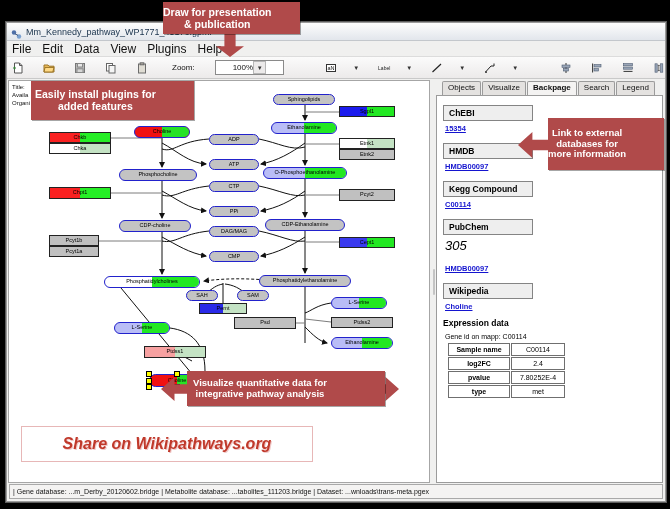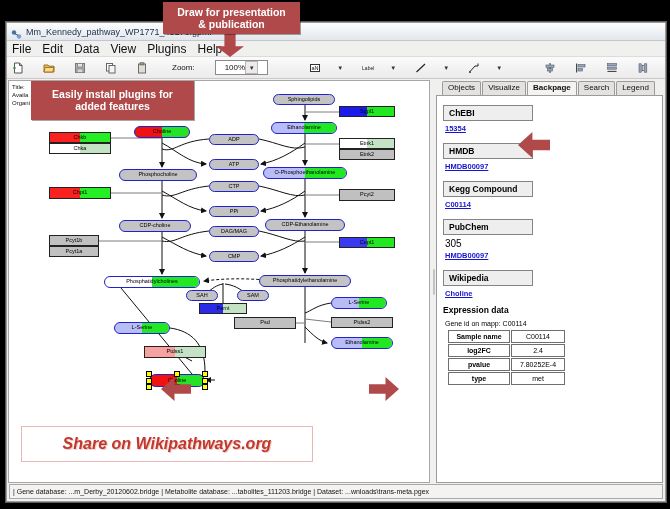--- a/index.html
+++ b/index.html
@@ -19,21 +19,21 @@
            padding:0 3px;gap:7px;flex:0 0 auto;}
   .menubar span{font-size:12px;color:#111;padding:0 2px;cursor:default;}
 
   .toolbar{height:21px;background:linear-gradient(#fbfbfb,#eceaea);border-bottom:1px solid #c9c9c9;
            display:flex;align-items:center;padding:0 4px;gap:17px;flex:0 0 auto;}
   .tb{width:15px;height:15px;display:flex;align-items:center;justify-content:center;border:1px solid transparent;border-radius:2px;}
   .tb svg{display:block;}
   .tbsep{width:1px;height:13px;background:#cfcfcf;margin:0 3px;}
   .zoomlbl{font-size:8px;color:#111;margin:0 3px 0 6px;}
   .combo{height:13px;border:1px solid #8a8a8a;background:#fff;display:flex;align-items:center;
-         font-size:8px;color:#111;padding:0 9px;position:relative;}
+         font-size:8px;color:#111;padding:0 17px;position:relative;}
   .combo .cv{flex:1;white-space:nowrap;overflow:hidden;}
   .combo .caret{width:11px;height:11px;background:#eceaea;border:1px solid #b6b6b6;display:flex;
          align-items:center;justify-content:center;font-size:6px;color:#333;}
   .tbcaret{font-size:6px;color:#333;margin-left:-2px;margin-right:1px;}
 
   
   .body{flex:1;display:flex;min-height:0;background:#f0f0ef;}
   .canvaswrap{width:420px;position:relative;background:#fff;border:1px solid #a6a6a6;margin:1px;overflow:hidden;}
   .splitter{width:5px;background:#f0f0ef;display:flex;align-items:center;justify-content:center;}
   .splitter i{display:block;width:2px;height:26px;background:#c4c4c4;border-radius:1px;}
@@ -54,37 +54,37 @@
 
   
   .tabs{display:flex;align-items:flex-end;height:15px;padding-left:6px;gap:1px;flex:0 0 auto;}
   .tab{font-size:8px;padding:1px 5px 2px;border:1px solid #9b9b9b;border-bottom:none;background:#e4e2e0;color:#111;
        border-radius:2px 2px 0 0;line-height:10px;}
   .tab.sel{background:#f4f3f2;padding-bottom:3px;margin-bottom:-1px;font-weight:bold;}
   .backpage{flex:1;border:1px solid #9b9b9b;background:#fff;overflow:hidden;padding:6px 6px 0 6px;position:relative;}
   .bp-head{display:inline-block;min-width:78px;border:1px solid #848484;background:#eeeeee;
            font-size:8.5px;font-weight:bold;color:#000;padding:2px 5px;margin-bottom:3px;}
   .bp-link{font-size:7.5px;color:#1414cf;text-decoration:underline;margin:0 0 7px 2px;display:block;font-weight:bold;}
-  .bp-val{font-size:10px;color:#000;margin:0 0 2px 2px;display:block;}
+  .bp-val{font-size:13px;color:#000;margin:0 0 11px 2px;display:block;font-style:italic;}
   .bp-exp{font-size:8.5px;font-weight:bold;color:#000;margin:2px 0 5px 0;}
   .bp-gid{font-size:7px;color:#000;margin:0 0 2px 2px;}
   table.expr{border-collapse:separate;border-spacing:1px;margin-left:4px;}
   table.expr td{border:1px solid #6f6f6f;background:#fff;font-size:7px;color:#000;
                 padding:2px 4px;text-align:center;white-space:nowrap;}
   table.expr td.k{min-width:52px;font-weight:bold;}
   table.expr td.v{min-width:44px;}
 
   
   .statusbar{height:13px;border:1px solid #a9a9a9;background:#f4f3f2;margin:0 2px 2px 2px;display:flex;
              align-items:center;padding:0 3px;flex:0 0 auto;}
   .statusbar span{font-size:7px;color:#111;white-space:nowrap;}
 
   
   .banner{position:absolute;background:#b04a4a;color:#fff;font-weight:bold;text-align:center;
-          display:flex;align-items:center;justify-content:center;z-index:40;
+          display:flex;align-items:center;z-index:40;
           box-shadow:1px 1px 0 rgba(0,0,0,.35);line-height:1.15;}
   .arrow{position:absolute;z-index:39;}
   .arrow i{display:block;width:100%;height:100%;background:#b04a4a;}
   .ad-down{clip-path:polygon(30% 0,70% 0,70% 55%,100% 55%,50% 100%,0 55%,30% 55%);}
   .ad-up{clip-path:polygon(50% 0,100% 45%,70% 45%,70% 100%,30% 100%,30% 45%,0 45%);}
   .ad-left{clip-path:polygon(0 50%,45% 0,45% 30%,100% 30%,100% 70%,45% 70%,45% 100%);}
   .ad-right{clip-path:polygon(100% 50%,55% 0,55% 30%,0 30%,0 70%,55% 70%,55% 100%);}
   .share{position:absolute;z-index:41;border:1px solid #e7b7b7;background:#fff;
          display:flex;align-items:center;justify-content:center;}
   .share span{font-size:16px;font-weight:bold;font-style:italic;color:#c0392b;
@@ -440,20 +440,24 @@
           </div>
 
         <div class="banner" style="left:22px;top:-1px;width:155px;height:40px;font-size:10.5px;padding:0 4px;">
           <span style="white-space:pre-line">Easily install plugins for
 added features</span>
         </div>
         <div class="arrow ad-up" style="left:86px;top:-18px;width:26px;height:22px;">
             <i></i>
           </div>
 
+        <div class="banner" style="left:178px;top:290px;width:186px;height:35px;font-size:9.5px;padding:0 6px;">
+          <span style="white-space:pre-line">Visualize quantitative data  for
+integrative pathway analysis</span>
+        </div>
         <div class="arrow ad-left" style="left:152px;top:296px;width:30px;height:24px;">
             <i></i>
           </div>
         <div class="arrow ad-right" style="left:360px;top:296px;width:30px;height:24px;">
             <i></i>
           </div>
 
         <div class="share" style="left:12px;top:345px;width:290px;height:34px;">
           <span>Share on Wikipathways.org</span>
         </div>
@@ -536,17 +540,22 @@
   </div>
 
   <div class="banner" style="left:163px;top:2px;width:137px;height:32px;font-size:10.5px;">
     <span style="white-space:pre-line">Draw for presentation
 &amp; publication</span>
   </div>
   <div class="arrow ad-down" style="left:216px;top:33px;width:28px;height:24px;">
       <i></i>
     </div>
 
+  <div class="banner" style="left:548px;top:118px;width:116px;height:52px;font-size:9.5px;">
+    <span style="white-space:pre-line">Link  to external
+databases  for
+more information</span>
+  </div>
   <div class="arrow ad-left" style="left:518px;top:132px;width:32px;height:26px;">
       <i></i>
     </div>
 
 </div>
 
 </body></html>

